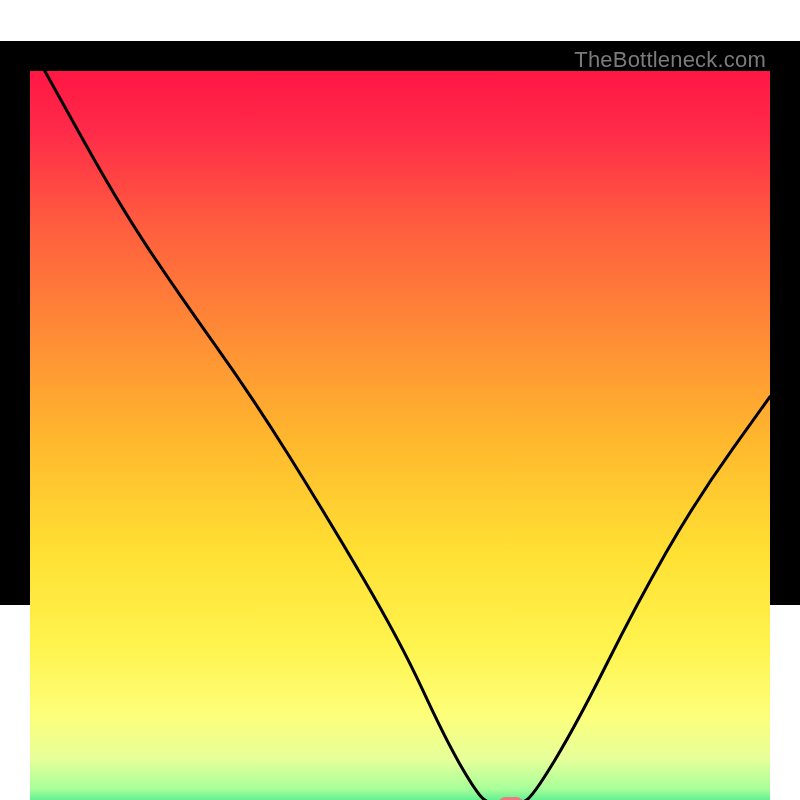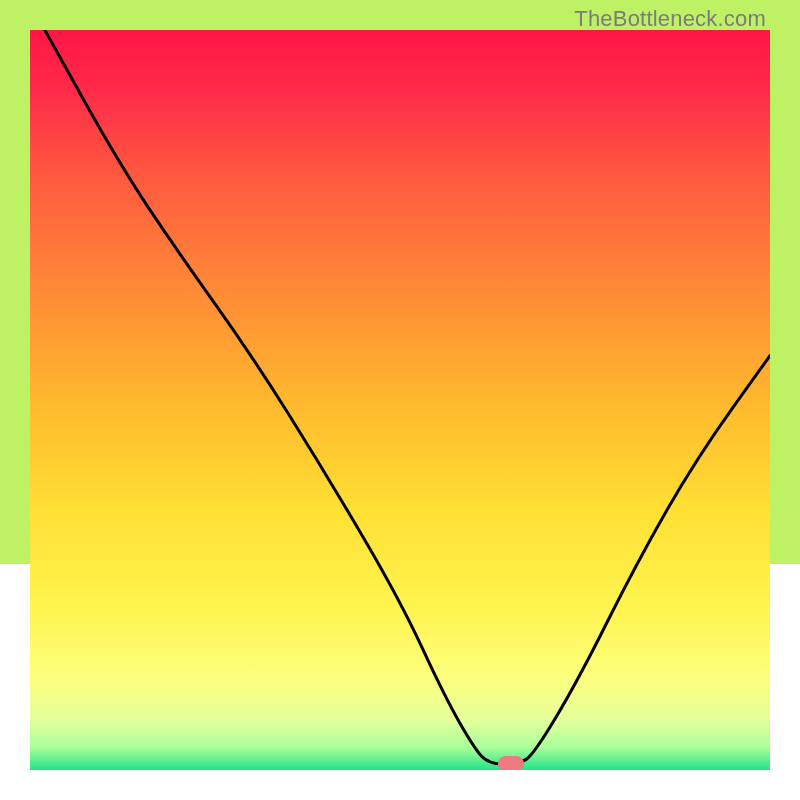--- a/index.html
+++ b/index.html
@@ -7,21 +7,22 @@
     padding: 0;
     width: 800px;
     height: 800px;
     overflow: hidden;
     font-family: Arial, Helvetica, sans-serif;
   }
   .frame {
     position: relative;
     width: 800px;
     height: 564px;
-    background: #bef264;
+    background: #000000;
+    margin-top: 41px;
   }
   .plot {
     position: absolute;
     left: 30px;
     top: 30px;
     width: 740px;
     height: 740px;
     overflow: hidden;
   }
   .gradient {

